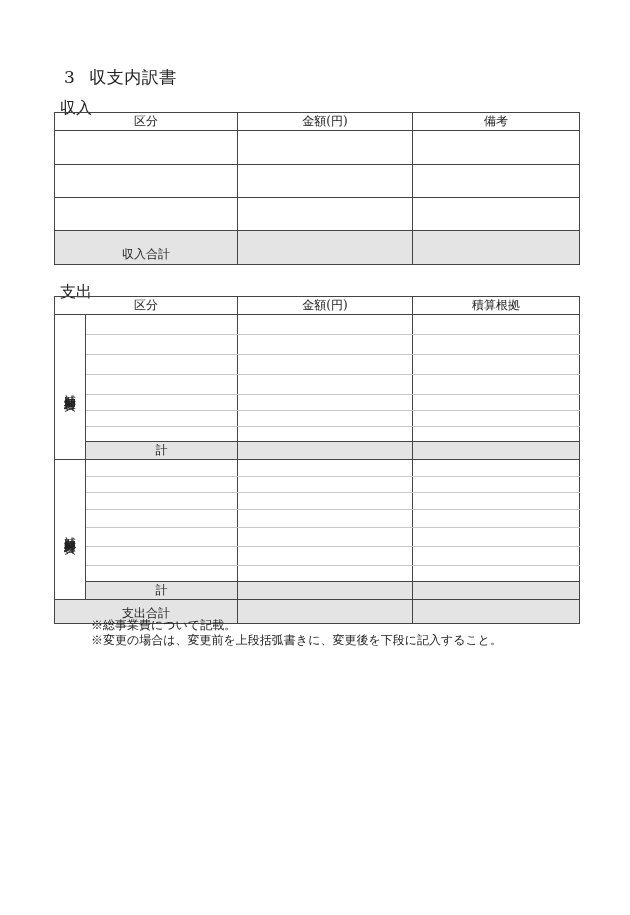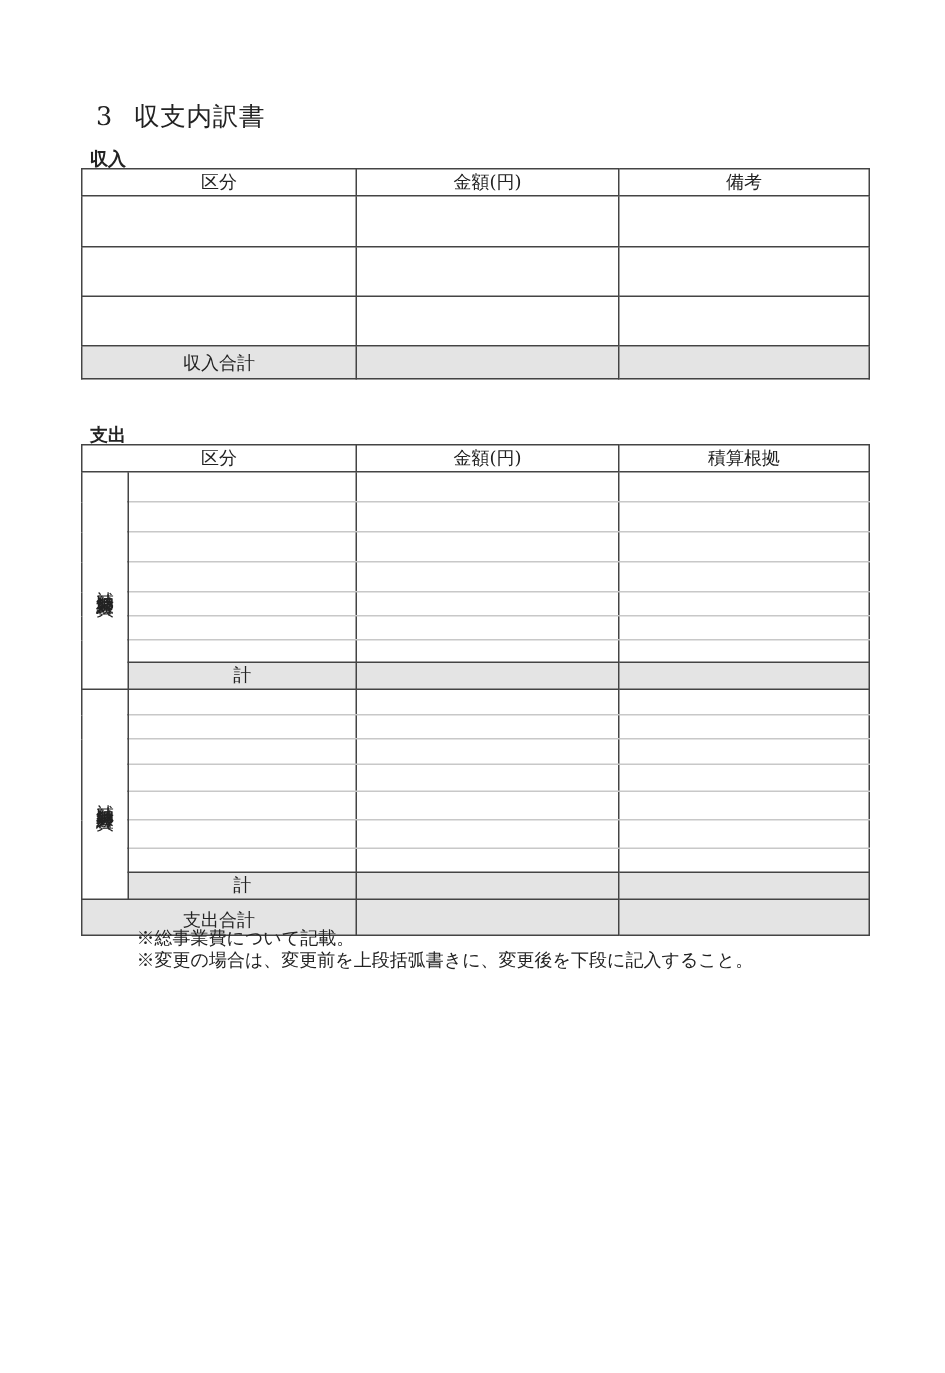--- a/index.html
+++ b/index.html
@@ -4,21 +4,21 @@
 <style>
   html, body { margin: 0; padding: 0; }
   body {
     width: 630px; height: 915px; background: #ffffff; position: relative;
     font-family: "DejaVu Serif", "Liberation Serif", serif; color: #222;
     overflow: hidden;
   }
   .abs { position: absolute; }
   .title { left: 64px; top: 66px; font-size: 17px; letter-spacing: 0.5px; }
   .title .num { margin-right: 14px; }
-  .label { font-size: 12px; font-weight: bold; }
+  .label { font-size: 16px; }
   table { border-collapse: collapse; position: absolute; table-layout: fixed; }
   td { border: 1px solid #444; padding: 0; font-size: 12px; text-align: center; vertical-align: middle; }
   .shade { background: #e4e4e4; }
   .bottom { vertical-align: bottom; padding-bottom: 1px; }
   .dot td.d { border-bottom: 1px solid #c8c8c8; }
   .vlabel { writing-mode: vertical-rl; text-orientation: upright; letter-spacing: 1px; font-size: 12px; line-height: 1; }
   .notes { left: 60px; top: 618px; font-size: 12px; line-height: 15px; margin-left: 31px; }
   .notes div { white-space: nowrap; }
 </style>
 </head>
@@ -50,21 +50,21 @@
   <tr style="height:33px">
     <td></td>
     <td></td>
     <td></td>
   </tr>
   <tr style="height:33px">
     <td></td>
     <td></td>
     <td></td>
   </tr>
-  <tr style="height:22px" class="shade">
+  <tr style="height:34px" class="shade">
     <td class="bottom">収入合計</td>
     <td></td>
     <td></td>
   </tr>
 </tbody>
   </table>
 
 <div class="abs label" style="left:60px; top:282px;">支出</div>
 
 <table style="left:54px; top:296px; width:525px;">

